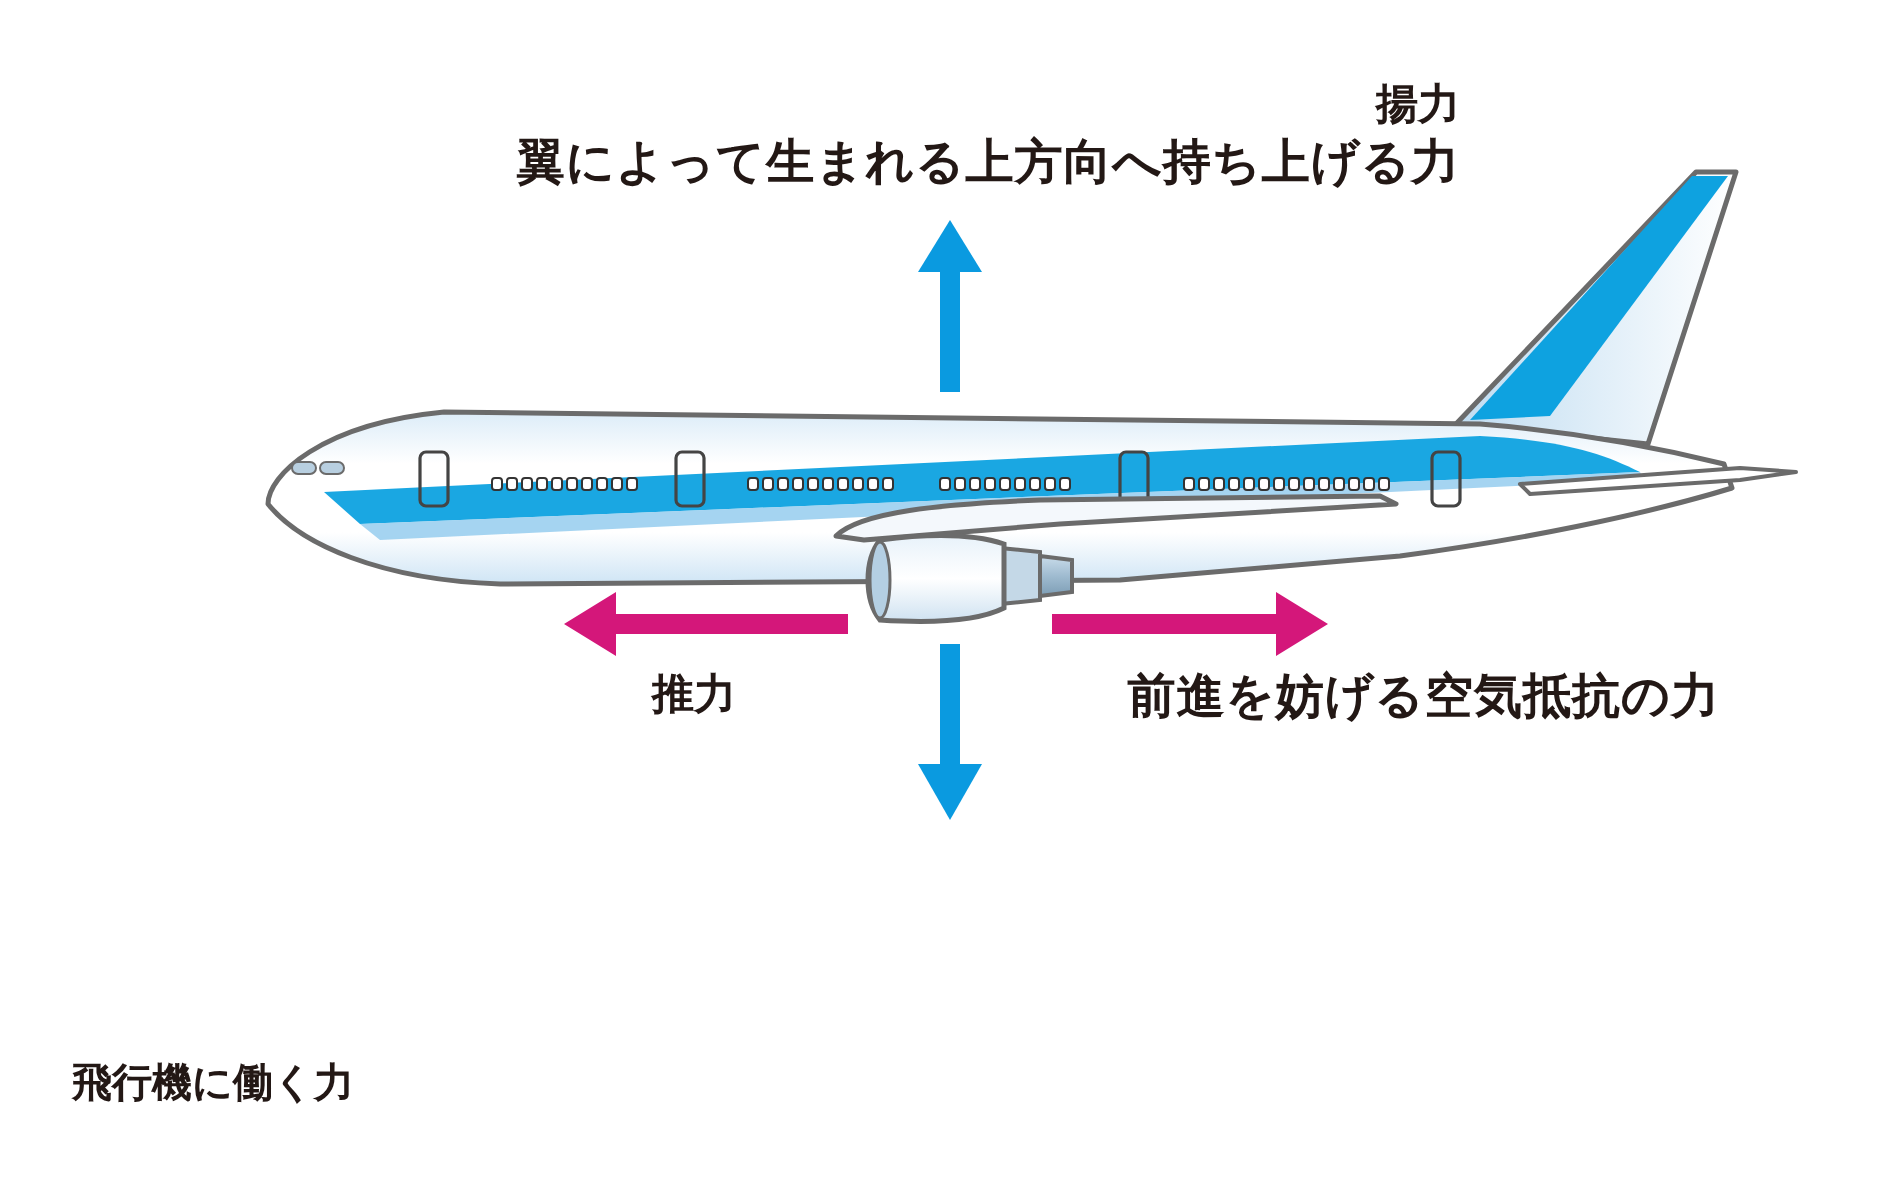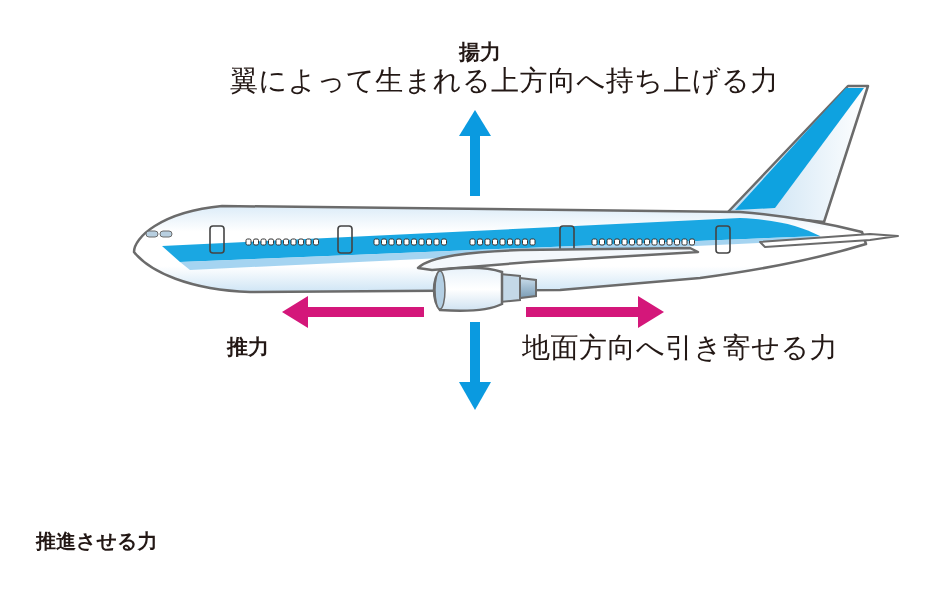--- a/index.html
+++ b/index.html
@@ -1,23 +1,23 @@
 <!DOCTYPE html>
 <html><head>
   <meta charset="utf-8">
   <style>
     html, body { margin: 0; padding: 0; background: #ffffff; }
     body {
       width: 946px; height: 590px; position: relative; overflow: hidden;
       font-family: "DejaVu Sans", "Liberation Sans", sans-serif;
       color: #231815;
     }
-    .label { position: absolute; text-align: center; white-space: nowrap; }
+    .label { position: absolute; text-align: right; white-space: nowrap; }
     .label .title { font-weight: bold; font-size: 21px; line-height: 28px; }
-    .label .desc { font-size: 28px; line-height: 30px; letter-spacing: 0.5px; }
+    .label .desc { font-size: 24px; line-height: 30px; letter-spacing: 0.5px; font-weight: bold; }
     #lift-label { left: 230px; width: 500px; top: 38px; }
     #thrust-label { left: 128px; width: 240px; top: 333px; }
     #drag-label { left: 500px; width: 360px; top: 333px; }
     #gravity-label { left: 290px; width: 380px; top: 449px; }
     #caption { position: absolute; left: 36px; top: 528px; font-size: 20px; font-weight: bold; }
     svg#diagram { position: absolute; left: 0; top: 0; }
   </style>
 </head>
 <body>
 
@@ -157,19 +157,19 @@
 <div class="label" id="lift-label">
   <div class="title">揚力</div>
   <div class="desc">翼によって生まれる上方向へ持ち上げる力</div>
 </div>
 
 <div class="label" id="thrust-label">
   <div class="title">推力</div>
 </div>
 
 <div class="label" id="drag-label">
-  <div class="desc">地面方向へ引き寄せる力</div>
+  <div class="desc">前進を妨げる空気抵抗の力</div>
 </div>
 
 <div class="label" id="gravity-label">
 </div>
 
-<div id="caption">推進させる力</div>
+<div id="caption">飛行機に働く力</div>
 
 </body></html>

